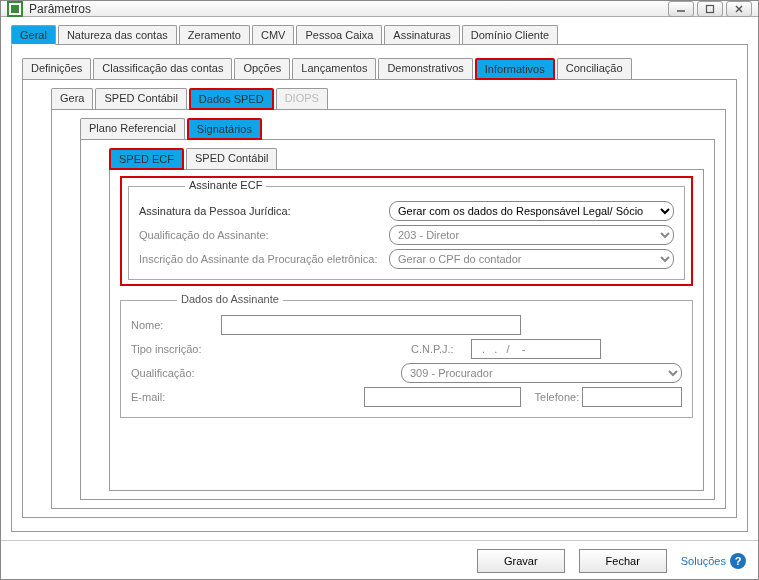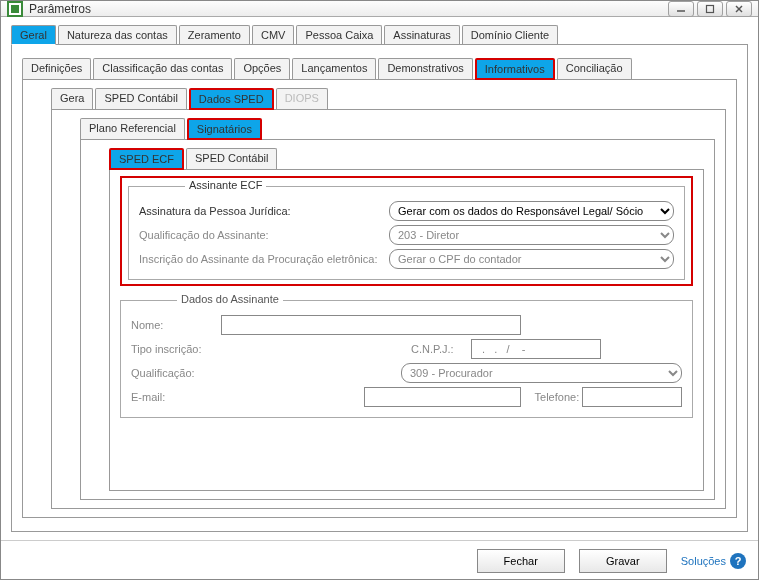--- a/index.html
+++ b/index.html
@@ -207,20 +207,20 @@
                 </div>
               </div>
             </div>
           </div>
         </div>
       </div>
     </div>
   </div>
 
   <div class="bottom-bar">
+    <button class="btn">Gravar</button>
     <button class="btn">Fechar</button>
-    <button class="btn">Gravar</button>
     <span class="solucoes">
       <span>Soluções</span>
       <span class="help-icon">?</span>
     </span>
   </div>
 </div>
 
 </body></html>

